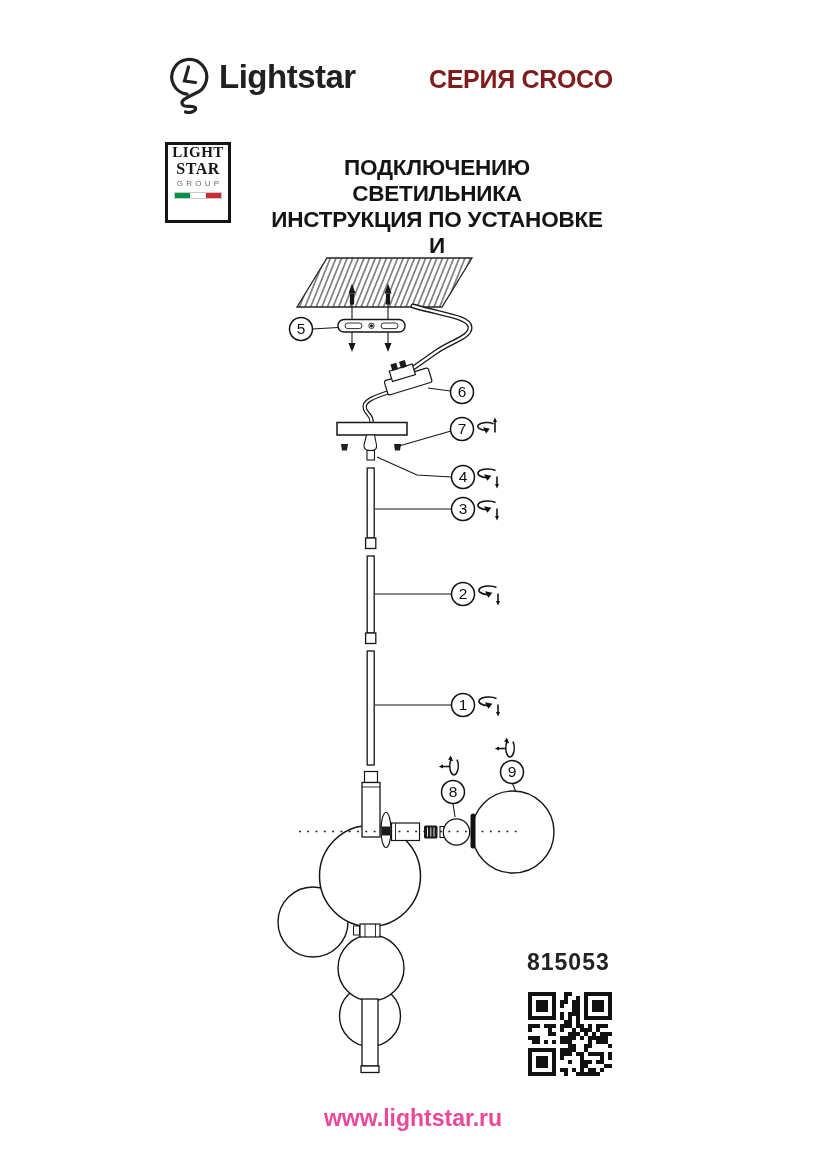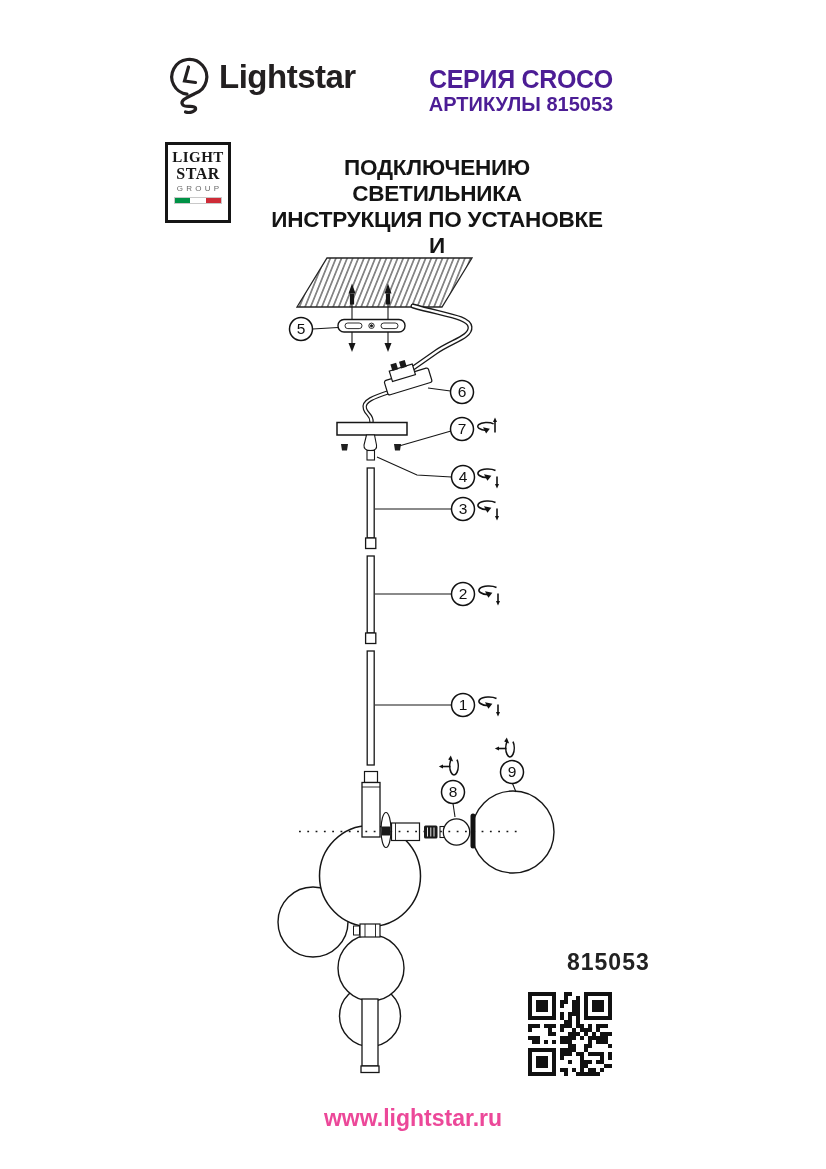--- a/index.html
+++ b/index.html
@@ -2,54 +2,53 @@
 <html><head>
 <meta charset="utf-8">
 <style>
   * { margin:0; padding:0; box-sizing:border-box; }
   html,body { background:#fff; }
   body { width:826px; height:1169px; position:relative; font-family:"Liberation Sans", sans-serif; color:#1c1c1c; }
   .abs { position:absolute; }
 
   
   .brand-word { left:219px; top:58px; font-size:33px; font-weight:700; letter-spacing:-0.5px; color:#232021; }
-  .series-block { left:404px; top:66px; width:234px; text-align:center; color:#4c1d95; }
+  .series-block { left:404px; top:66px; width:234px; text-align:center; color:#7f1d1d; }
   .series-line { font-size:25px; font-weight:700; letter-spacing:-0.3px; line-height:26px; }
   .articles-line { font-size:20px; font-weight:700; line-height:24px; }
 
-  .group-box { left:165px; top:142px; width:66px; height:81px; border:3px solid #151515; background:#fff; text-align:center; padding-top:5px; font-family:"Liberation Serif", serif; }
+  .group-box { left:165px; top:142px; width:66px; height:81px; border:3px solid #151515; background:#fff; text-align:center; font-family:"Liberation Serif", serif; }
   .group-l1 { font-size:15px; font-weight:700; line-height:15px; letter-spacing:0.5px; color:#181818;}
   .group-l2 { font-size:16px; font-weight:700; line-height:18px; letter-spacing:0.5px; color:#181818;}
   .group-l3 { font-family:"Liberation Sans",sans-serif; font-size:8px; letter-spacing:3.2px; margin-left:3px; color:#6a6a6a; line-height:11px;text-align:center; }
   .flag { width:46px; height:4.5px; margin:4px auto 0 auto; background:linear-gradient(90deg,#009246 0 33.3%,#ffffff 33.3% 66.6%,#ce2b37 66.6% 100%); outline:0.5px solid #c9c9c9; }
 
   .main-title { left:262px; top:155px; width:350px; text-align:center; font-size:22.5px; font-weight:700; line-height:26px; color:#141414; letter-spacing:-0.2px; }
 
   
-  .article-num { left:527px; top:949px; font-size:23px; font-weight:700; letter-spacing:1px; color:#222;margin-left:40px; }
+  .article-num { left:527px; top:949px; font-size:23px; font-weight:700; letter-spacing:1px; color:#222; }
   .qr-wrap { left:527px; top:991px; width:86px; height:86px; }
   .site { left:50%; transform:translateX(-50%); top:1105px; font-size:23px; font-weight:700; color:#ec4899; }
 
   svg text { font-family:"Liberation Sans", sans-serif; }
 </style>
 </head>
 <body>
 
 <svg class="abs" style="left:163px;top:47px;" width="56" height="72" viewBox="0 0 56 72">
   <g transform="translate(26,30)" fill="none" stroke="#232021" stroke-width="3.2" stroke-linecap="round">
     <path d="M -2,17.2 A 17.5,17.5 0 1 1 6.5,16.2"></path>
     <path d="M -0.5,-10 L -4.5,4 L 6.5,5.5"></path>
     <path d="M 5.5,16.8 C -3,21 -9,23.5 -6.5,27.5 C -4,31.5 5,27.5 6.5,31 C 7.5,34 1,36.5 -3.5,35"></path>
   </g>
 </svg>
 <div class="abs brand-word">Lightstar</div>
 
 <div class="abs series-block">
   <div class="series-line">СЕРИЯ CROCO</div>
-  <div class="articles-line">АРТИКУЛЫ 815053</div>
 </div>
 
 <div class="abs group-box">
   <div class="group-l1">LIGHT</div>
   <div class="group-l2">STAR</div>
   <div class="group-l3">GROUP</div>
   <div class="flag"></div>
 </div>
 
 <div class="abs main-title">

